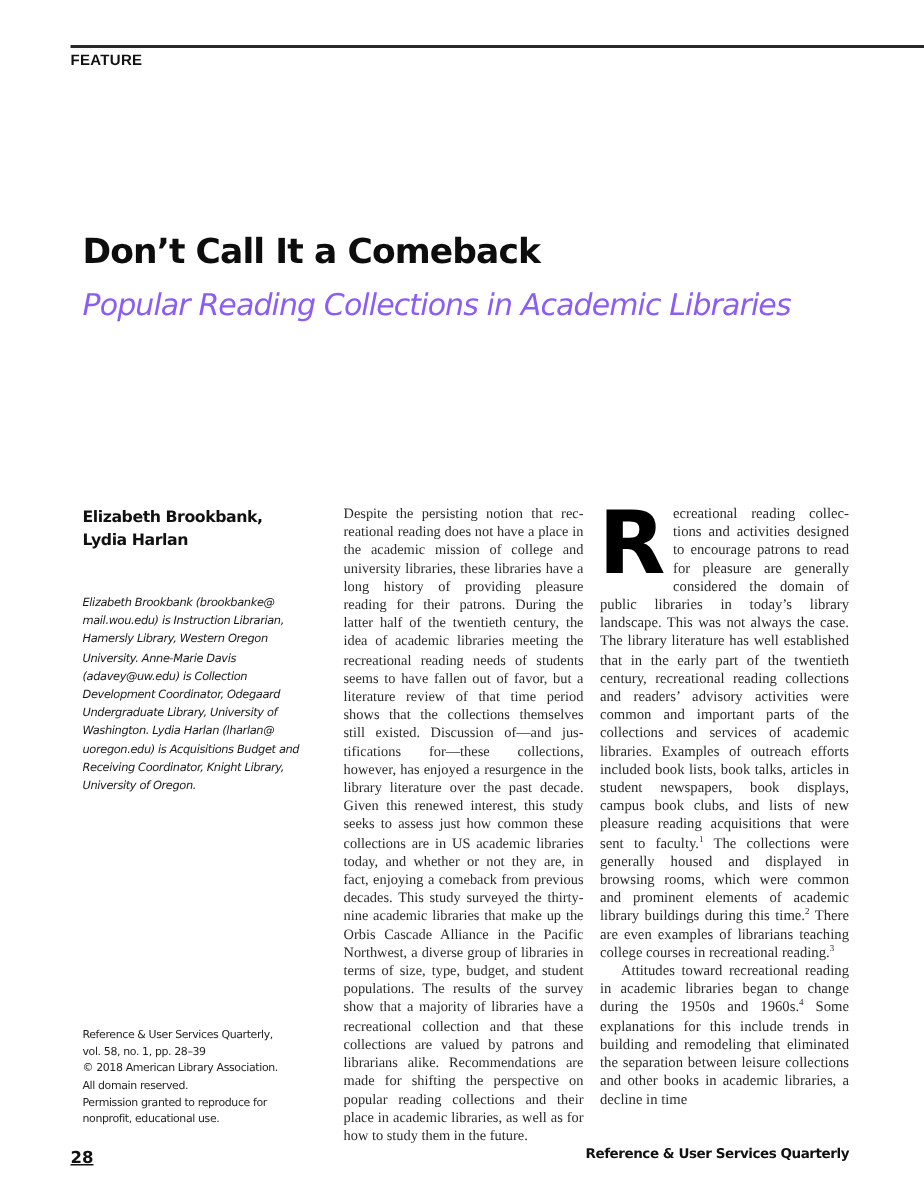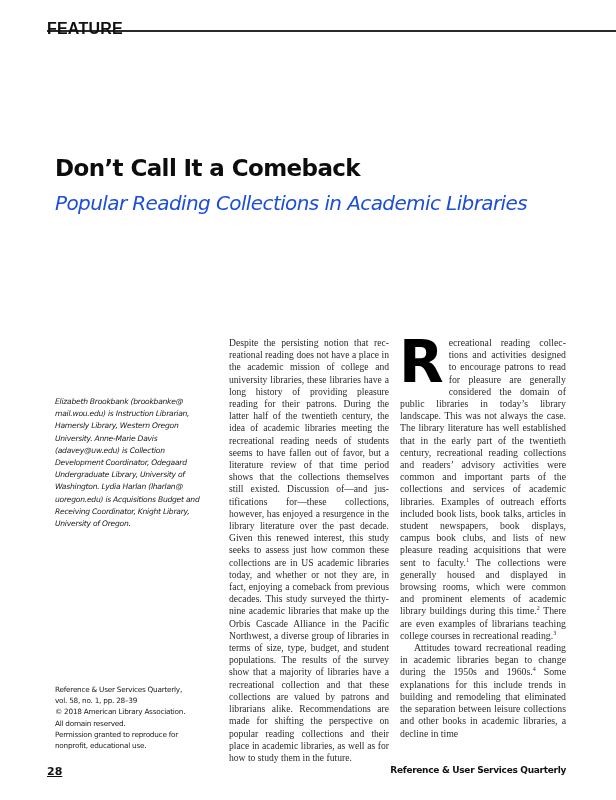--- a/index.html
+++ b/index.html
@@ -5,33 +5,33 @@
     html, body { margin: 0; padding: 0; background: #ffffff; }
     body {
       width: 616px; height: 800px; position: relative; overflow: hidden;
       color: #111; font-family: "Liberation Sans", sans-serif;
     }
     .top-rule {
       position: absolute; left: 47px; top: 30px; width: 569px; height: 2px;
       background: #2a2a2a;
     }
     .section-label {
-      position: absolute; left: 47px; top: 20px;
+      position: absolute; left: 47px; top: 35px;
       font-family: "Liberation Sans", sans-serif; font-weight: bold;
-      font-size: 16px; letter-spacing: 0.2px; color: #111;
+      font-size: 10px; letter-spacing: 0.2px; color: #111;
     }
     .title {
       position: absolute; left: 55px; top: 155px;
       font-family: "DejaVu Sans", sans-serif; font-weight: bold;
       font-size: 23px; letter-spacing: -0.6px; color: #0d0d0d; margin: 0;
     }
     .subtitle {
       position: absolute; left: 55px; top: 188px; width: 480px;
       font-family: "DejaVu Sans", sans-serif; font-style: italic; font-weight: normal;
-      font-size: 20px; line-height: 31px; letter-spacing: -0.6px; color: #1d4ed8; margin: 0;
+      font-size: 20px; line-height: 31px; letter-spacing: -0.6px; color: #8b5cf6; margin: 0;
     }
     .authors {
       position: absolute; left: 55px; top: 338px; width: 160px;
       font-family: "DejaVu Sans", sans-serif; font-weight: bold;
       font-size: 10.5px; line-height: 15px; letter-spacing: -0.3px; color: #111;
     }
     .bio {
       position: absolute; left: 55px; top: 396px; width: 160px;
       font-family: "DejaVu Sans", sans-serif; font-style: italic;
       font-size: 7.6px; line-height: 12.2px; letter-spacing: -0.25px; color: #1a1a1a;
@@ -76,20 +76,22 @@
 </head>
 <body>
 
 <div class="top-rule"></div>
 <div class="section-label">FEATURE</div>
 
 <h1 class="title">Don’t Call It a Comeback</h1>
 <h2 class="subtitle">Popular Reading Collections in Academic Libraries</h2>
 
 <div class="authors">
+  <div>Elizabeth Brookbank,</div>
+  <div>Lydia Harlan</div>
 </div>
 
 <div class="bio">Elizabeth Brookbank (brookbanke@ mail.wou.edu) is Instruction Librarian, Hamersly Library, Western Oregon University. Anne-Marie Davis (adavey@uw.edu) is Collection Development Coordinator, Odegaard Undergraduate Library, University of Washington. Lydia Harlan (lharlan@ uoregon.edu) is Acquisitions Budget and Receiving Coordinator, Knight Library, University of Oregon.</div>
 
 <div class="citation">
   <div>Reference &amp; User Services Quarterly,</div>
   <div>vol. 58, no. 1, pp. 28–39</div>
   <div>© 2018 American Library Association.</div>
   <div>All domain reserved.</div>
   <div>Permission granted to reproduce for</div>

